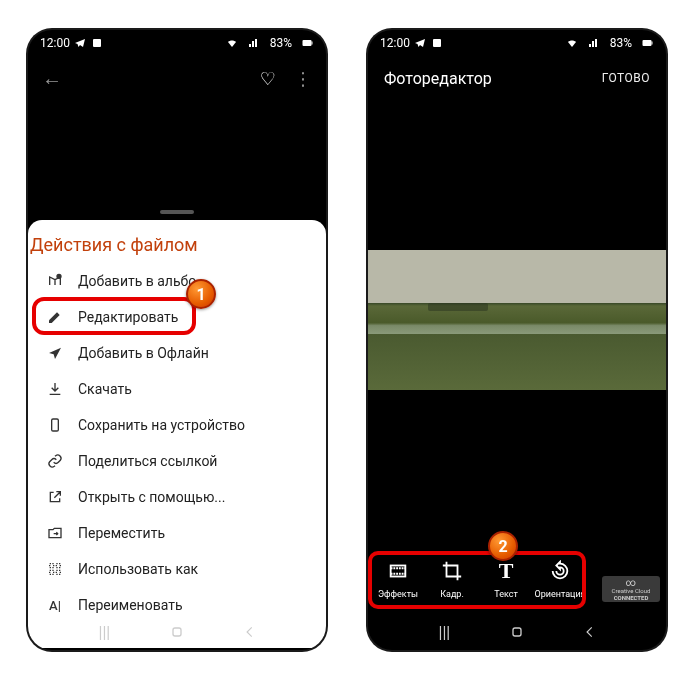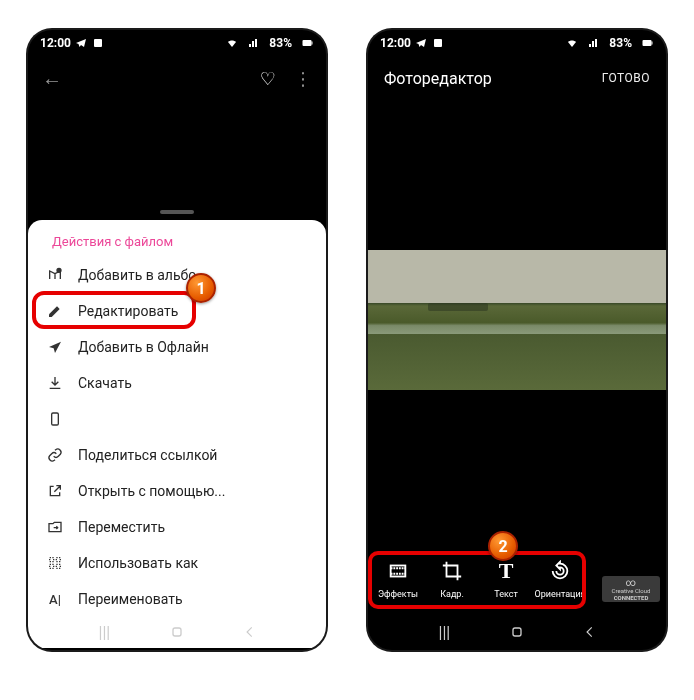--- a/index.html
+++ b/index.html
@@ -23,21 +23,21 @@
       box-shadow: 0 0 0 2px #1a1a1a;
     }
     .status-bar {
       height: 26px;
       display: flex;
       justify-content: space-between;
       align-items: center;
       padding: 0 12px;
       color: #fff;
       font-size: 12px;
-      font-weight: 700;
+      font-weight: 400;
     }
     .status-left { display: flex; align-items: center; gap: 4px; }
     .status-right { display: flex; align-items: center; gap: 9px; }
     .status-icon { width: 13px; height: 13px; display: inline-flex; align-items: center; justify-content: center; }
     
     
     .top-bar {
       height: 44px;
       display: flex;
       align-items: center;
@@ -59,23 +59,23 @@
     }
     .bottom-sheet {
       background: #fff;
       border-radius: 14px 14px 0 0;
       margin-top: 6px;
       height: 428px;
       padding: 14px 0 0;
       overflow: hidden;
     }
     .sheet-title {
-      color: #ec4899;
-      font-size: 13px;
-      padding: 0 24px 8px;
+      color: #c2410c;
+      font-size: 18px;
+      padding: 0 2px 8px;
     }
     .menu-item {
       display: flex;
       align-items: center;
       padding: 9px 18px;
       gap: 14px;
       color: #222;
       font-size: 14px;
       position: relative;
     }
@@ -313,20 +313,21 @@
         </span>
       <span>Скачать</span>
     </div>
 
     <div class="menu-item">
       <span class="menu-icon">
           <svg viewBox="0 0 24 24" width="16" height="16" fill="none" stroke="#333" stroke-width="2">
             <rect x="7" y="3" width="10" height="18" rx="2"></rect>
           </svg>
         </span>
+      <span>Сохранить на устройство</span>
     </div>
 
     <div class="menu-item">
       <span class="menu-icon">
           <svg viewBox="0 0 24 24" width="16" height="16" fill="none" stroke="#333" stroke-width="2">
             <path d="M10 14a5 5 0 007 0l3-3a5 5 0 00-7-7l-1 1M14 10a5 5 0 00-7 0l-3 3a5 5 0 007 7l1-1"></path>
           </svg>
         </span>
       <span>Поделиться ссылкой</span>
     </div>

